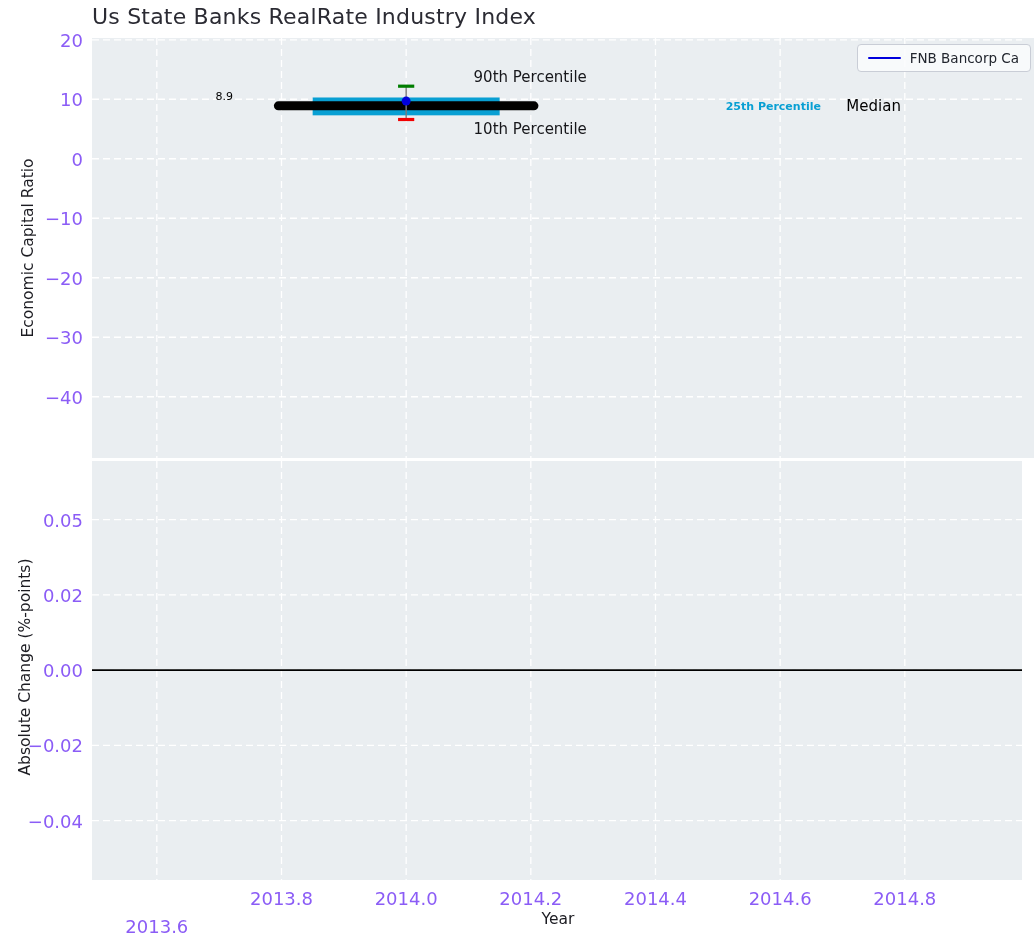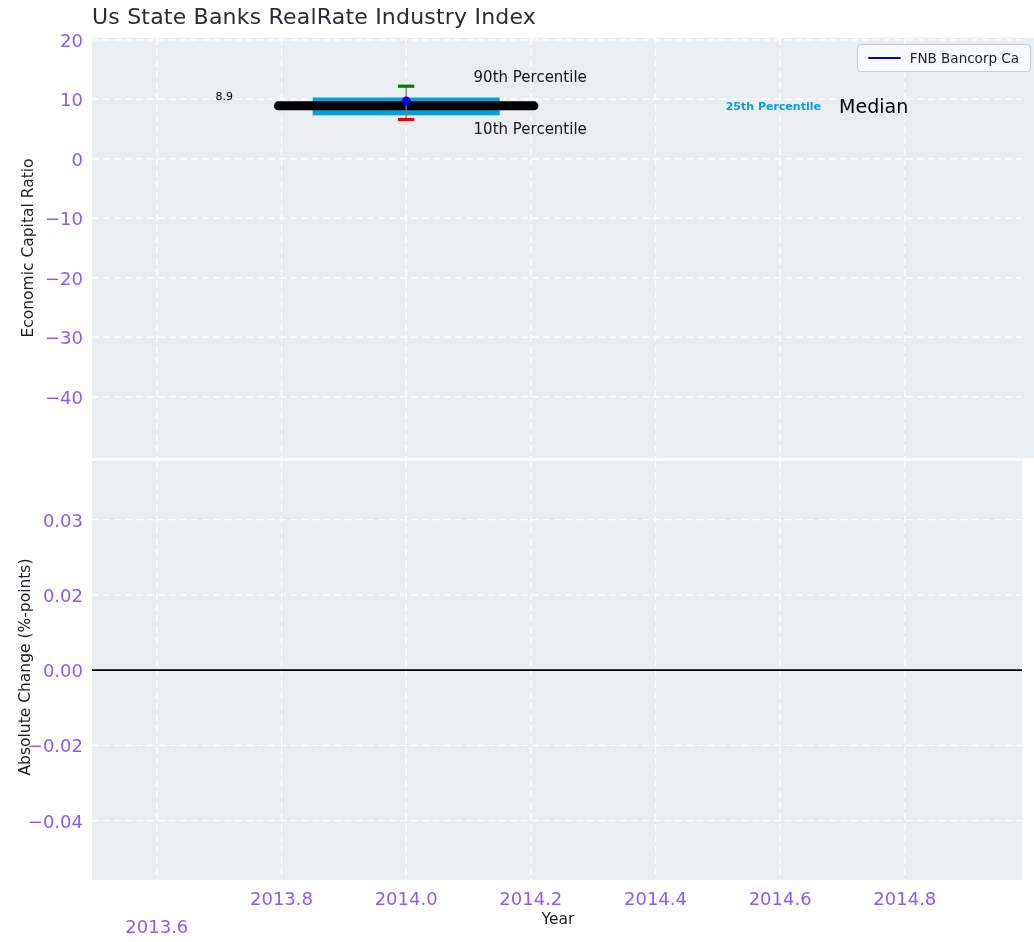--- a/index.html
+++ b/index.html
@@ -90,29 +90,29 @@
         <line x1="0" x2="930" y1="209.1238779174147" y2="209.1238779174147" stroke="#ffffff" stroke-width="1.3" stroke-dasharray="7 4"></line>
         <line x1="0" x2="930" y1="284.3482944344704" y2="284.3482944344704" stroke="#ffffff" stroke-width="1.3" stroke-dasharray="7 4"></line>
         <line x1="0" x2="930" y1="359.572710951526" y2="359.572710951526" stroke="#ffffff" stroke-width="1.3" stroke-dasharray="7 4"></line>
         <line x1="0" x2="930" y1="209.1238779174147" y2="209.1238779174147" stroke="#000000" stroke-width="1.8"></line>
       </svg>
   </div>
 <span class="annotation" style="left: 224.145px; top: 96.3003px; color: rgb(0, 0, 0); font-size: 11px; font-weight: normal;">8.9</span>
     <span class="annotation" style="left: 530.197px; top: 77.2635px; color: rgb(22, 22, 26); font-size: 15px; font-weight: normal;">90th Percentile</span>
     <span class="annotation" style="left: 530.197px; top: 129.02px; color: rgb(22, 22, 26); font-size: 15px; font-weight: normal;">10th Percentile</span>
     <span class="annotation" style="left: 773.294px; top: 106.414px; color: rgb(8, 159, 211); font-size: 11px; font-weight: bold;">25th Percentile</span>
-    <span class="annotation" style="left: 873.649px; top: 106.414px; color: rgb(0, 0, 0); font-size: 19px; font-weight: normal;">Median</span>
+    <span class="annotation" style="left: 873.649px; top: 106.414px; color: rgb(0, 0, 0); font-size: 15px; font-weight: normal;">Median</span>
     <span class="tick ytick" style="left: 83px; top: 39.7847px;">20</span>
     <span class="tick ytick" style="left: 83px; top: 99.2748px;">10</span>
     <span class="tick ytick" style="left: 83px; top: 158.765px;">0</span>
     <span class="tick ytick" style="left: 83px; top: 218.255px;">−10</span>
     <span class="tick ytick" style="left: 83px; top: 277.745px;">−20</span>
     <span class="tick ytick" style="left: 83px; top: 337.235px;">−30</span>
     <span class="tick ytick" style="left: 83px; top: 396.725px;">−40</span>
-    <span class="tick ytick" style="left: 83px; top: 519.675px;">0.03</span>
+    <span class="tick ytick" style="left: 83px; top: 519.675px;">0.05</span>
     <span class="tick ytick" style="left: 83px; top: 594.899px;">0.02</span>
     <span class="tick ytick" style="left: 83px; top: 670.124px;">0.00</span>
     <span class="tick ytick" style="left: 83px; top: 745.348px;">−0.02</span>
     <span class="tick ytick" style="left: 83px; top: 820.573px;">−0.04</span>
     <span class="tick xtick" style="left: 156.826px; top: 916px;">2013.6</span>
     <span class="tick xtick" style="left: 281.491px; top: 888px;">2013.8</span>
     <span class="tick xtick" style="left: 406.155px; top: 888px;">2014.0</span>
     <span class="tick xtick" style="left: 530.82px; top: 888px;">2014.2</span>
     <span class="tick xtick" style="left: 655.485px; top: 888px;">2014.4</span>
     <span class="tick xtick" style="left: 780.15px; top: 888px;">2014.6</span>

